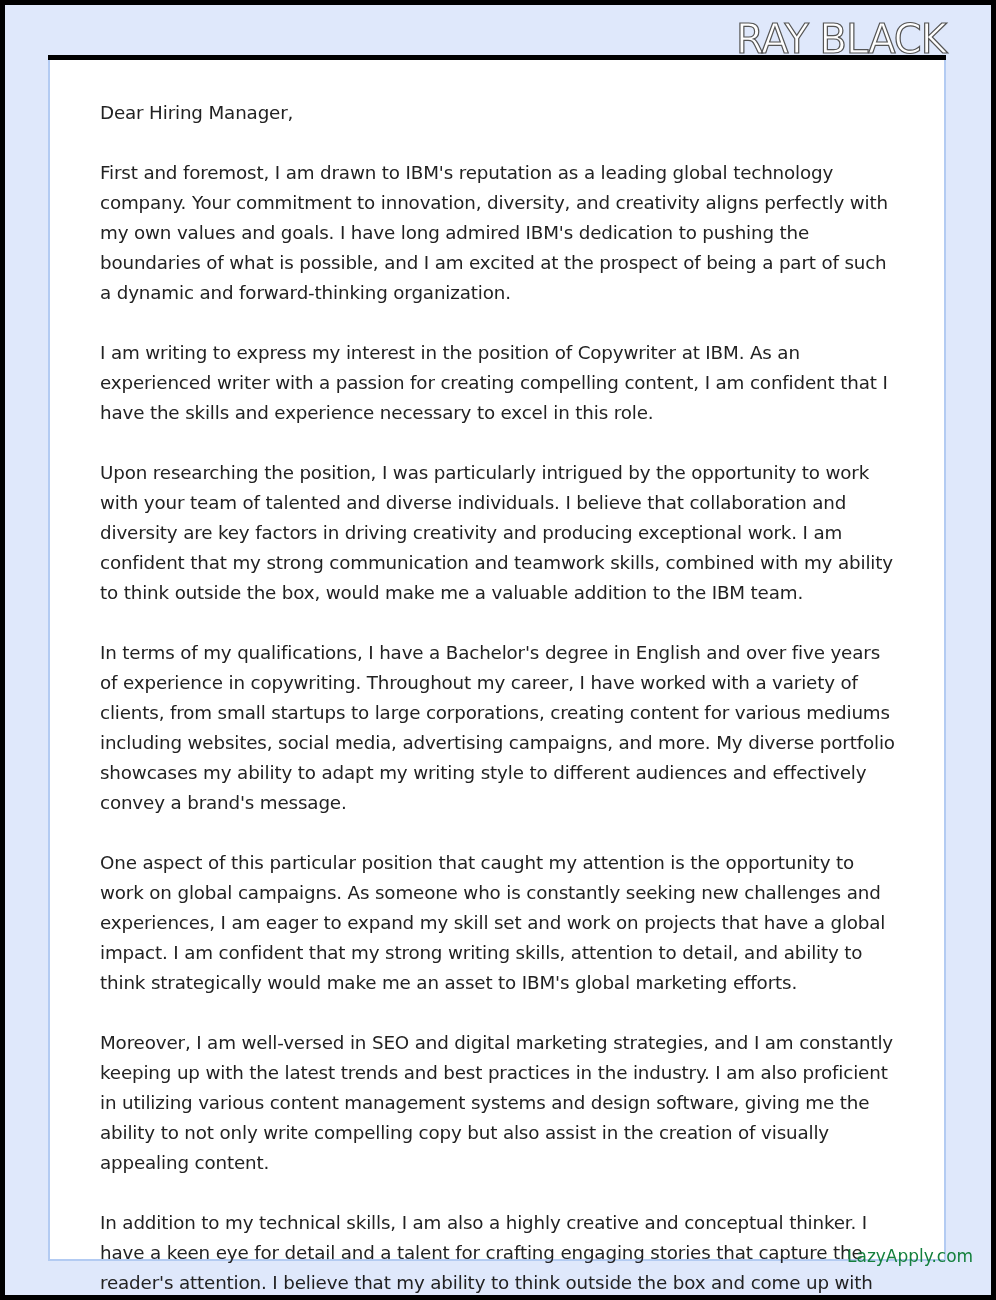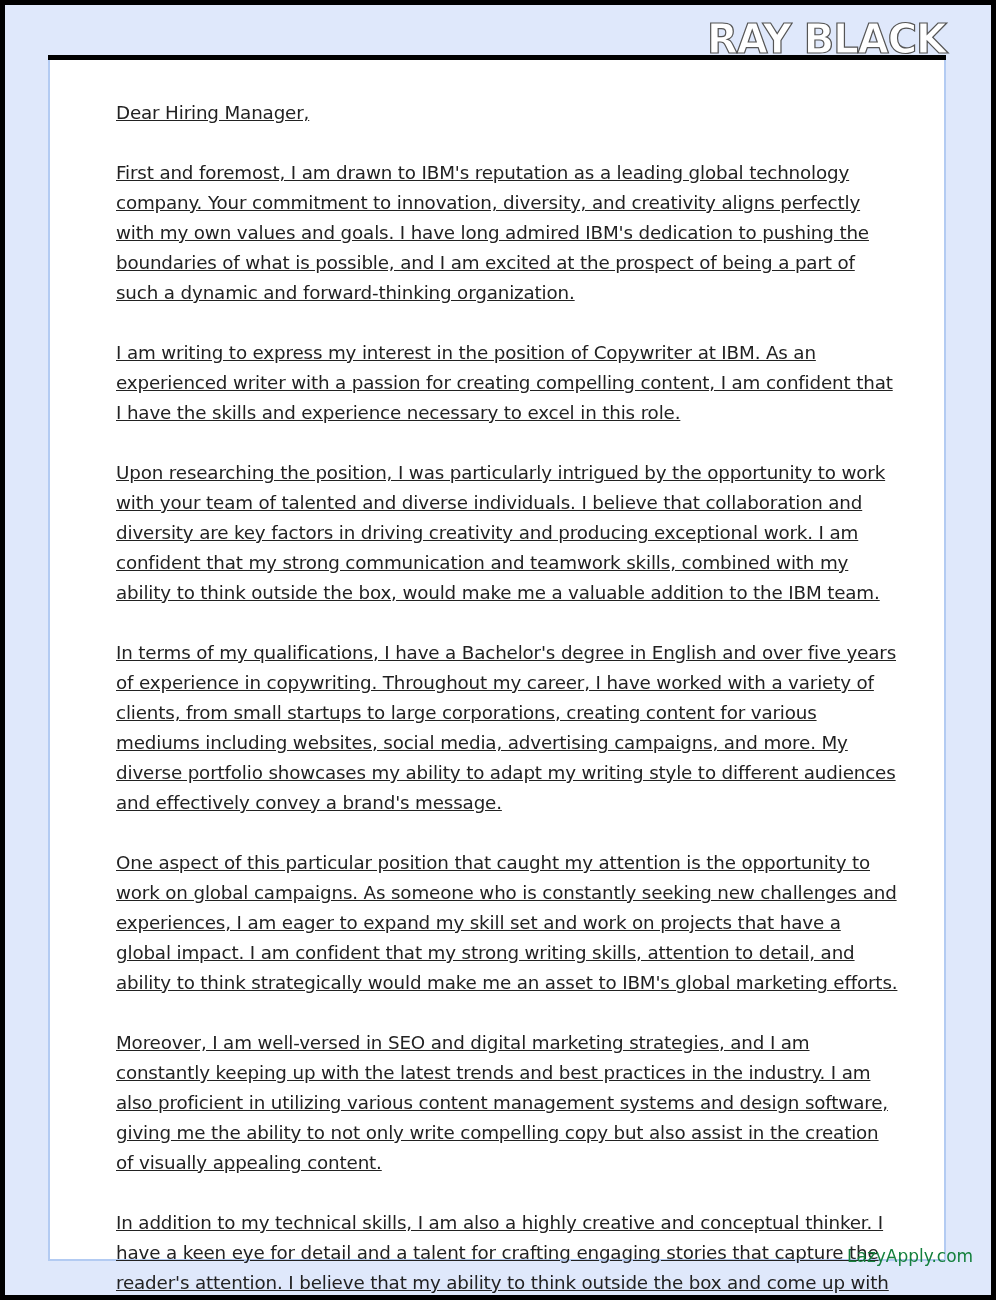--- a/index.html
+++ b/index.html
@@ -1,22 +1,22 @@
 <!DOCTYPE html>
 <html><head>
 <meta charset="utf-8">
 <style>
   html,body{margin:0;padding:0;}
   body{width:996px;height:1300px;background:#000;overflow:hidden;position:relative;font-family:"DejaVu Sans","Liberation Sans",sans-serif;}
   .frame{position:absolute;left:5px;top:5px;width:986px;height:1290px;background:#dfe8fb;overflow:hidden;}
-  .name{position:absolute;right:45px;top:10px;font-size:40px;letter-spacing:-1px;color:#fff;-webkit-text-stroke:1.2px #555;font-family:"DejaVu Sans",sans-serif;font-weight:bold;line-height:48px;}
+  .name{position:absolute;right:45px;top:10px;font-size:40px;letter-spacing:-1px;color:#fff;-webkit-text-stroke:1.2px #555;font-family:"DejaVu Sans",sans-serif;font-weight:normal;line-height:48px;}
   .paper{position:absolute;left:43px;top:50px;width:898px;height:1206px;background:#fff;border-left:2px solid #b3cbf2;border-right:2px solid #b3cbf2;border-bottom:2px solid #b3cbf2;box-sizing:border-box;}
   .topbar{position:absolute;left:43px;top:50px;width:898px;height:5px;background:#000;}
   .letter{position:absolute;left:95px;top:93px;width:800px;font-size:18.3px;line-height:30px;color:#222;letter-spacing:-0.15px;}
-  .letter p{margin:0 0 30px 16px;text-decoration:underline;}
+  .letter p{margin:0 0 30px 0;}
   .watermark{position:absolute;left:842px;top:1241px;font-size:17px;color:#15803d;}
 </style>
 </head>
 <body>
 
 <div class="frame">
   <div class="name">RAY BLACK</div>
   <div class="paper"></div>
   <div class="topbar"></div>
   <div class="letter">

